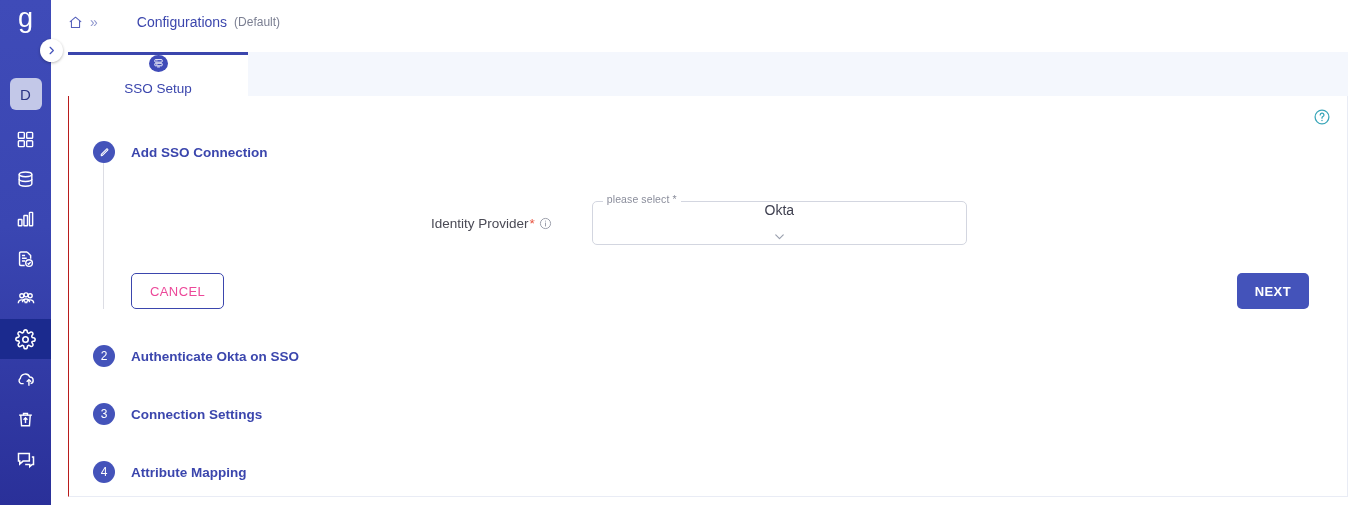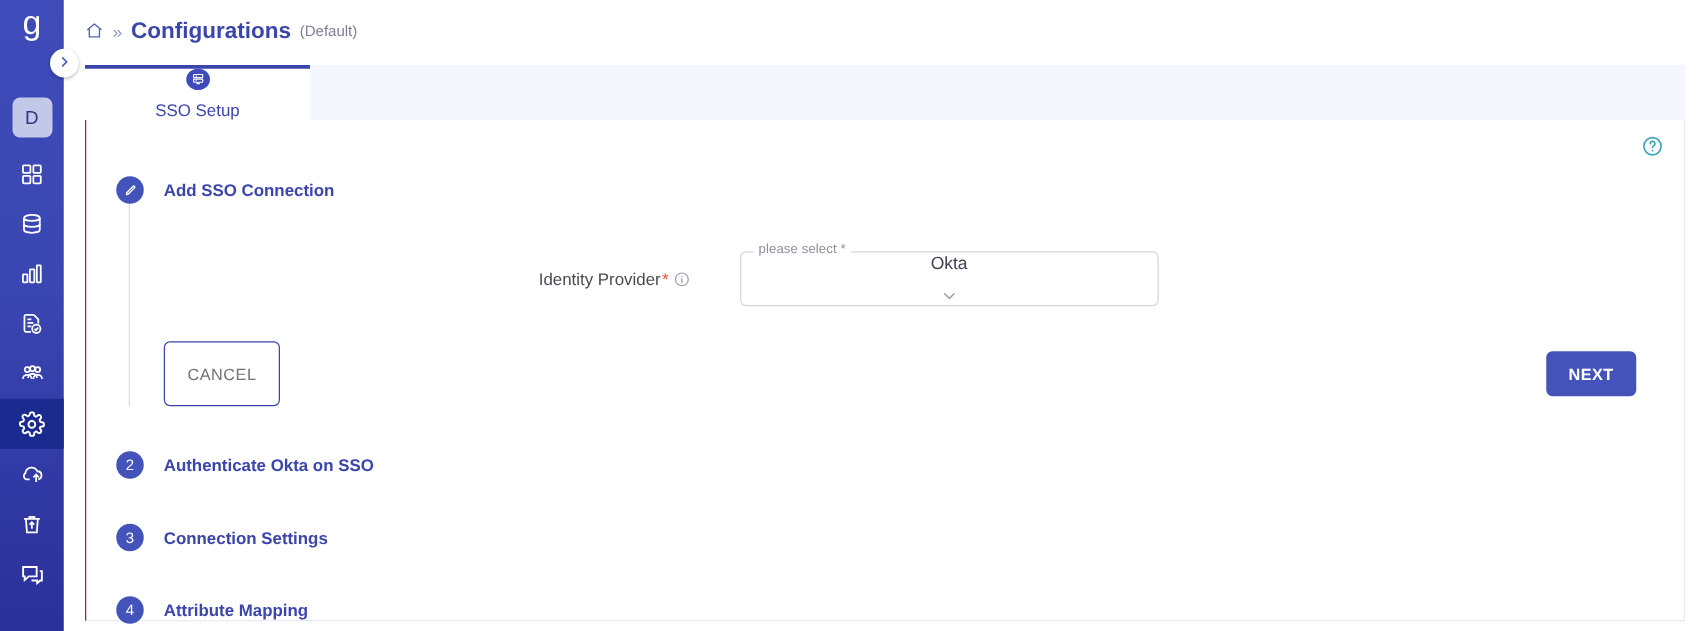--- a/index.html
+++ b/index.html
@@ -49,21 +49,21 @@
   }
 
   
   .breadcrumb {
     position: absolute; left: 68px; top: 14px;
     display: flex; align-items: center; gap: 7px;
     font-size: 13.5px;
   }
   .bc-home { color: #4a55ad; display:flex; align-items:center; cursor:pointer; }
   .bc-sep { color: #8f97cf; font-size: 14px; }
-  .bc-title { color: #3b46ad; font-weight: bold; font-size: 18px; }
+  .bc-title { color: #3b46ad; font-weight: normal; font-size: 14px; margin-left: 32px; }
   .bc-sub { color: #7b7f92; font-size: 12px; }
 
   
   .tabstrip {
     position: absolute; left: 68px; top: 52px;
     width: 1280px; height: 44px;
     background: #f4f7fd;
   }
   .tab {
     position: absolute; left: 0; top: 0;
@@ -115,43 +115,43 @@
   .form-row {
     display: flex; align-items: center;
     margin-top: 38px; padding-left: 300px;
   }
   .field-label {
     color: #4a4a55; font-size: 13.5px;
     display: flex; align-items: center; white-space: nowrap;
   }
   .req { color: #e8513d; margin-left: 1px; }
   .info-icon { margin-left: 4px; display: flex; align-items: center; }
-  .select-wrap { position: relative; margin-left: 40px; width: 335px; }
+  .select-wrap { position: relative; margin-left: 40px; width: 375px; }
   .select-box {
     height: 44px; border: 1px solid #d3d6e0; border-radius: 5px;
     display: flex; align-items: center; padding: 0 14px;
     background: #ffffff; cursor: pointer; flex-direction: column;
   }
   .select-value { color: #3f4050; font-size: 14px; flex: 1; }
   .float-label {
     position: absolute; left: 11px; top: -8px;
     background: #ffffff; padding: 0 4px;
     color: #8a8d9b; font-size: 10.5px; letter-spacing: .1px;
   }
   .chevron { color: #9aa0ae; display: flex; align-items: center; }
 
   
   .btn-row {
     display: flex; align-items: center; justify-content: space-between;
     margin-top: 28px; padding-right: 24px;
   }
   .btn-cancel {
-    min-width: 84px; height: 52px; padding: 0 18px;
+    min-width: 84px; height: 36px; padding: 0 18px;
     border: 1px solid #3b46ad; border-radius: 5px;
-    background: #ffffff; color: #737373;
+    background: #ffffff; color: #ec4899;
     font-size: 13px; letter-spacing: .4px;
     font-family: "Liberation Sans", sans-serif;
     cursor: pointer;
   }
   .btn-next {
     min-width: 68px; height: 36px; padding: 0 18px;
     border: none; border-radius: 5px;
     background: #4453ba; color: #ffffff;
     font-size: 13px; letter-spacing: .4px; font-weight: bold;
     font-family: "Liberation Sans", sans-serif;

